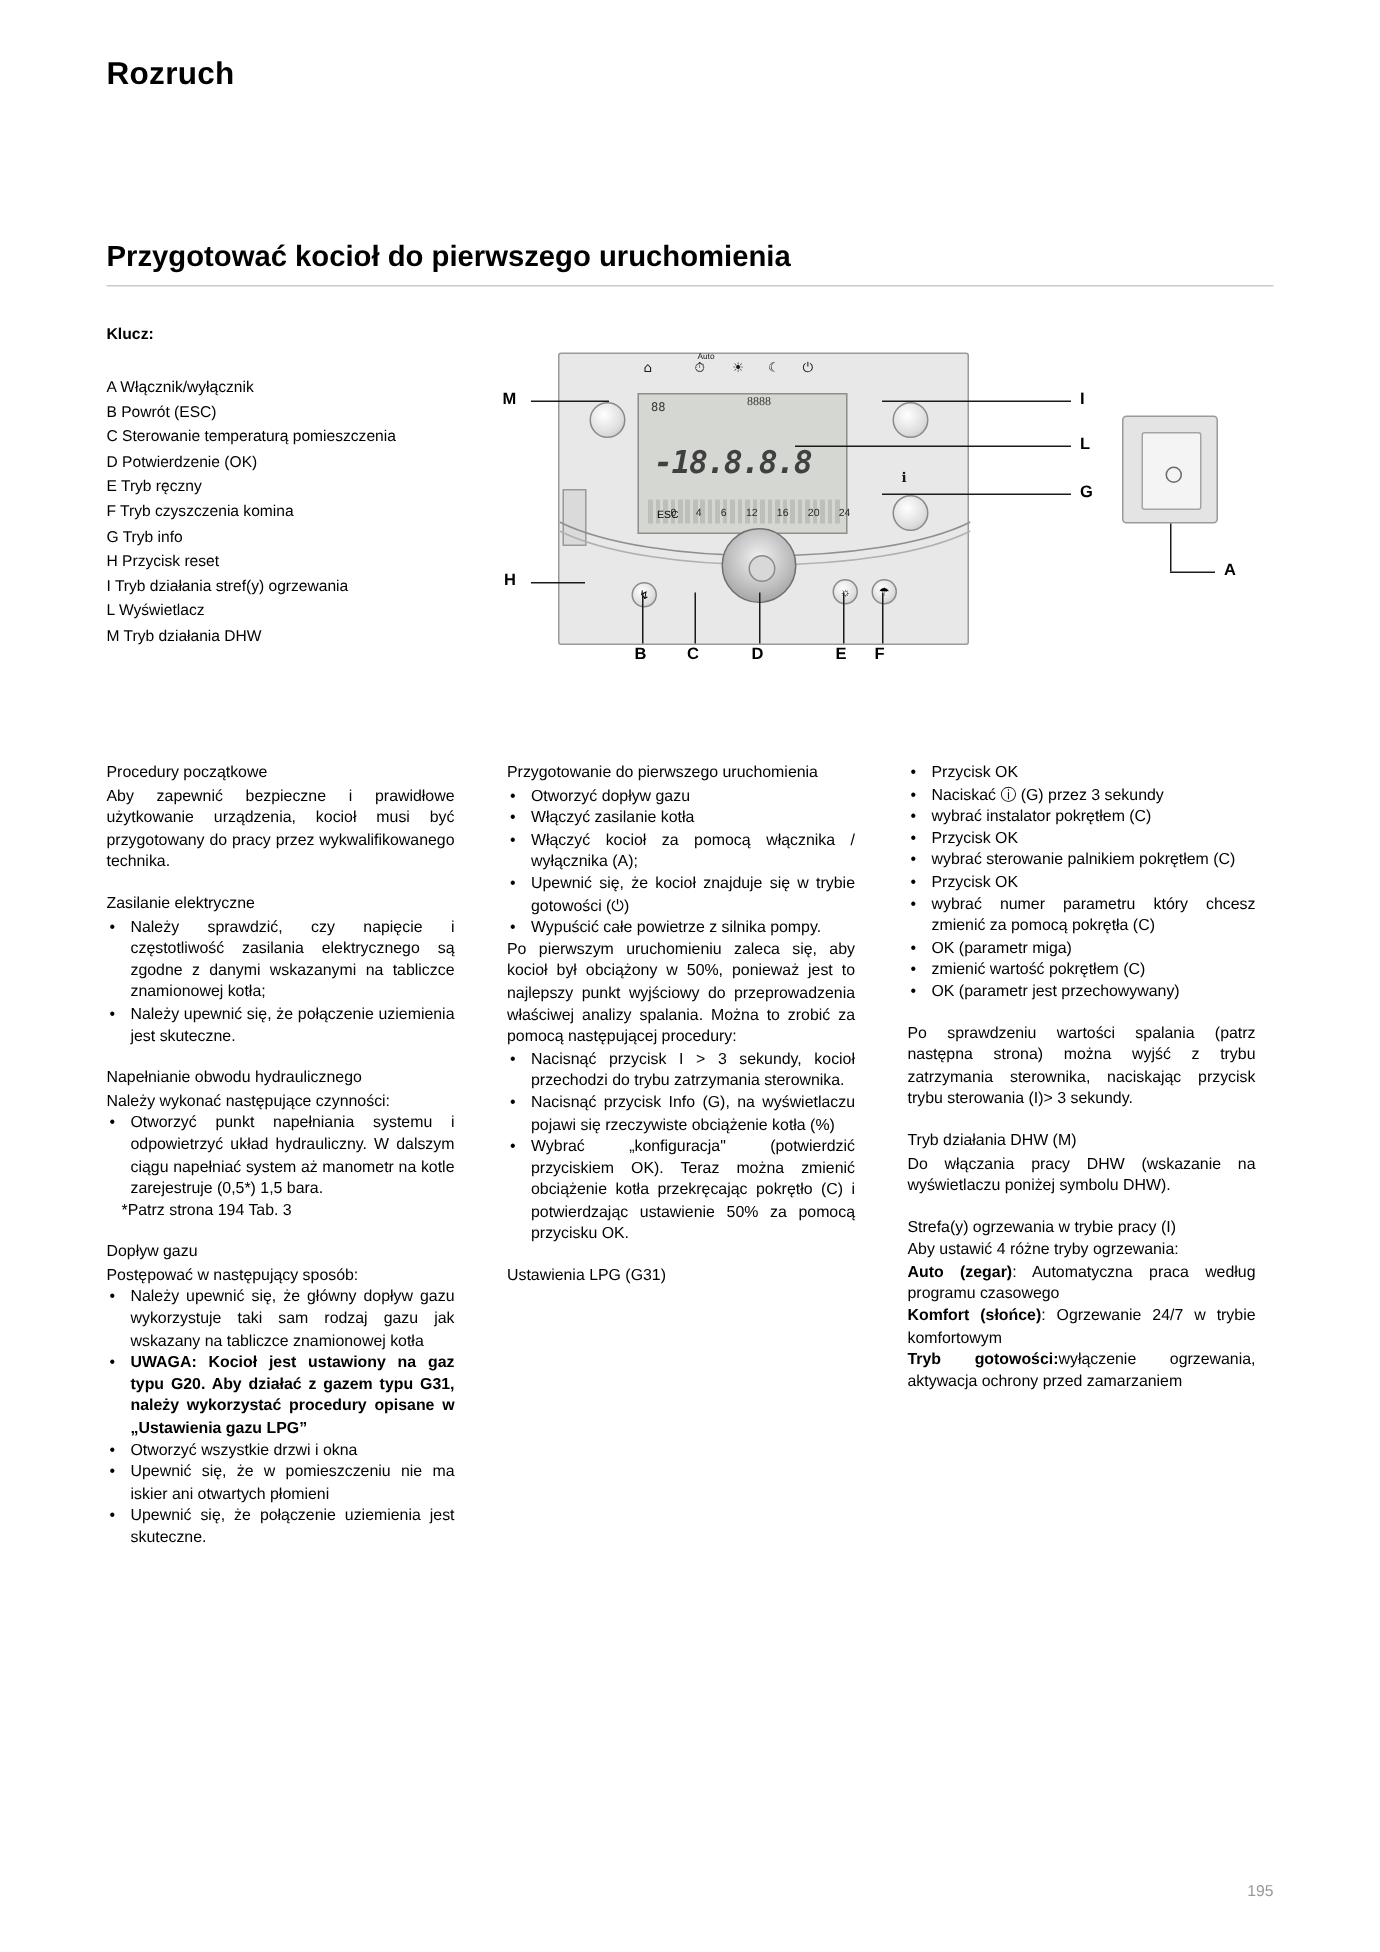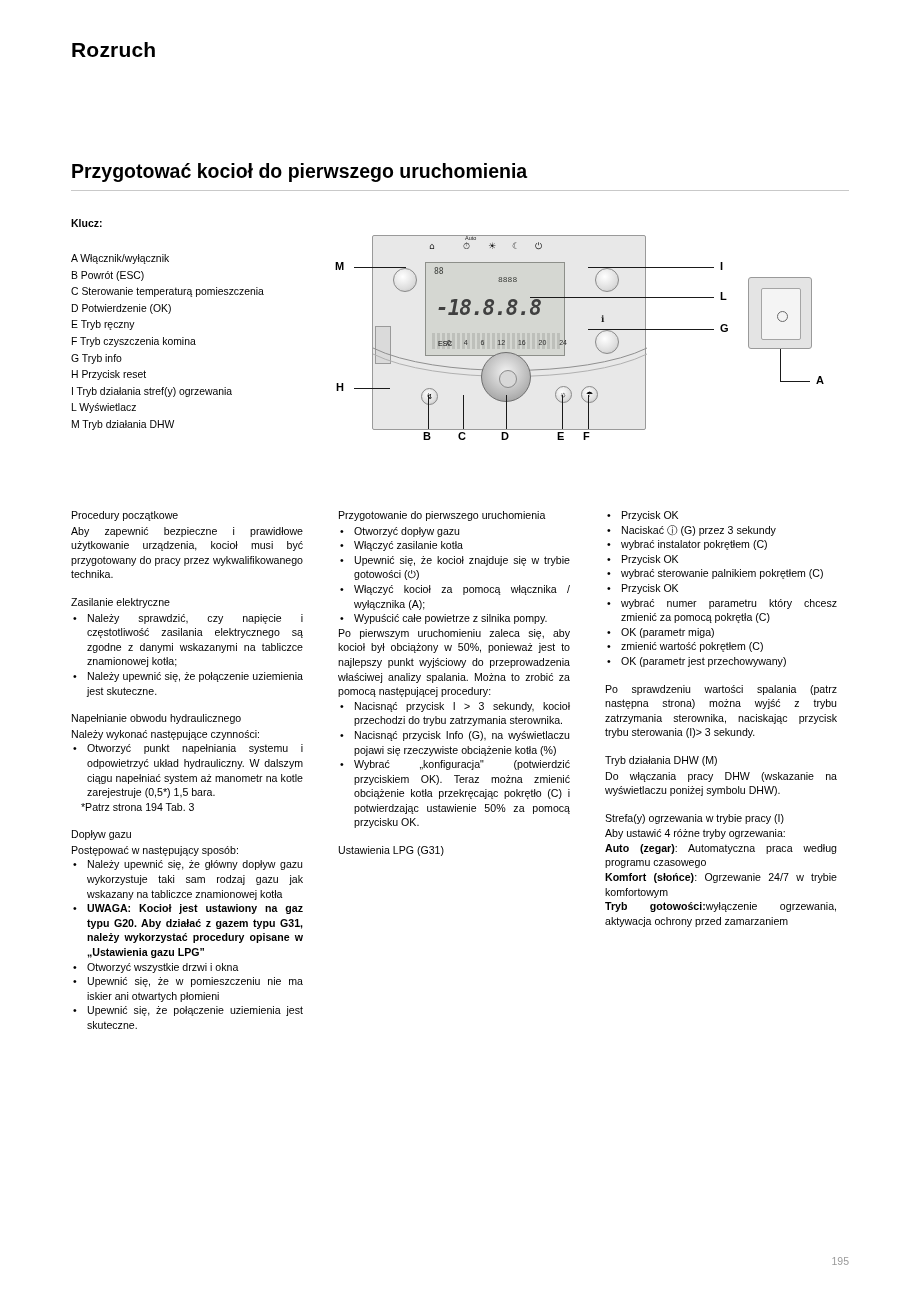--- a/index.html
+++ b/index.html
@@ -105,22 +105,22 @@
   .lcd-small {
     position: absolute;
     left: 8px; top: 4px;
     font-family: "DejaVu Sans Mono", monospace;
     font-size: 8px;
     color: #3a3c38;
     letter-spacing: 0px;
   }
   .lcd-small2 {
     position: absolute;
-    left: 72px; top: 12px;
-    font-family: Liberation Mono, monospace;
+    left: 72px; top: 0;
+    font-family: Liberation Serif, serif;
     font-size: 8px;
     color: #3a3c38;
   }
   .lcd-bar {
     position: absolute;
     left: 6px; bottom: 6px;
     width: 128px; height: 16px;
     background: repeating-linear-gradient(to right, #b9bbb6 0 3px, #d5d7d2 3px 5px);
     opacity: 0.85;
   }
@@ -401,22 +401,22 @@
       <li>Upewnić się, że w pomieszczeniu nie ma iskier ani otwartych płomieni</li>
       <li>Upewnić się, że połączenie uziemienia jest skuteczne.</li>
     </ul>
   </div>
 
   <div class="col col2">
     <div class="h3">Przygotowanie do pierwszego uruchomienia</div>
     <ul class="bul">
       <li>Otworzyć dopływ gazu</li>
       <li>Włączyć zasilanie kotła</li>
+      <li>Włączyć kocioł za pomocą włącznika / wyłącznika (A);</li>
       <li>Upewnić się, że kocioł znajduje się w trybie gotowości (⏻)</li>
-      <li>Włączyć kocioł za pomocą włącznika / wyłącznika (A);</li>
       <li>Wypuścić całe powietrze z silnika pompy.</li>
     </ul>
     <div class="p">Po pierwszym uruchomieniu zaleca się, aby kocioł był obciążony w 50%, ponieważ jest to najlepszy punkt wyjściowy do przeprowadzenia właściwej analizy spalania. Można to zrobić za pomocą następującej procedury:</div>
     <ul class="bul">
       <li>Nacisnąć przycisk I &gt; 3 sekundy, kocioł przechodzi do trybu zatrzymania sterownika.</li>
       <li>Nacisnąć przycisk Info (G), na wyświetlaczu pojawi się rzeczywiste obciążenie kotła (%)</li>
       <li>Wybrać „konfiguracja" (potwierdzić przyciskiem OK). Teraz można zmienić obciążenie kotła przekręcając pokrętło (C) i potwierdzając ustawienie 50% za pomocą przycisku OK.</li>
     </ul>
 
     <div class="gap"></div>

